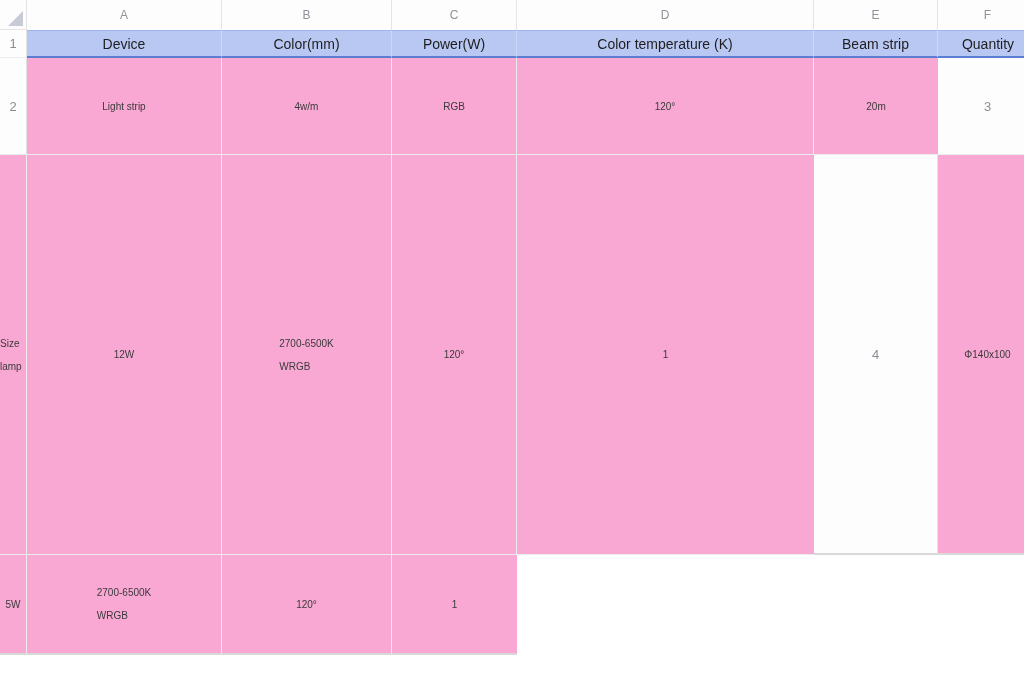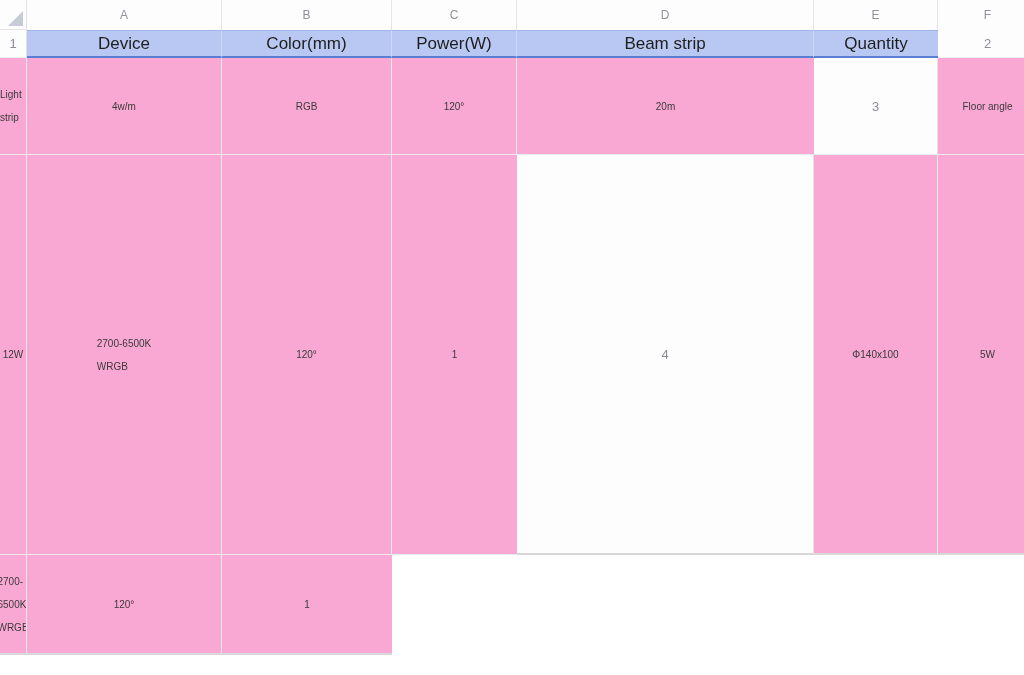--- a/index.html
+++ b/index.html
@@ -49,21 +49,21 @@
     font-size: 13px; color: #8a8d93;
   }
   .rowlabel.last { border-bottom: 2px solid #d8d8d8; }
   
   .hcell {
     background: #b9c8f2;
     border-top: 1px solid #9fb4e8;
     border-bottom: 2px solid #5b7ed2;
     border-right: 1px solid #ccd7f6;
     display: flex; align-items: center; justify-content: center;
-    font-size: 17px; color: #1e1e1e;
+    font-size: 14px; color: #1e1e1e;
   }
   .hcell.lastcol { border-right: none; }
   
   .cell {
     background: #f9a8d4;
     border-right: 1px solid #ebebeb;
     border-bottom: 1px solid #ebebeb;
     display: flex; align-items: center; justify-content: center;
     text-align: left;
     font-size: 10px; color: #3a3a3a;
@@ -87,32 +87,33 @@
     <div class="collabel">B</div>
     <div class="collabel">C</div>
     <div class="collabel">D</div>
     <div class="collabel">E</div>
     <div class="collabel">F</div>
 
     <div class="rowlabel">1</div>
     <div class="hcell">Device</div>
     <div class="hcell">Color(mm)</div>
     <div class="hcell">Power(W)</div>
+    <div class="hcell">Color temperature (K)</div>
     <div class="hcell">Beam strip</div>
     <div class="hcell lastcol">Quantity</div>
 
     <div class="rowlabel">2</div>
     <div class="cell">Light strip</div>
     <div class="cell">4w/m</div>
     <div class="cell">RGB</div>
     <div class="cell">120°</div>
     <div class="cell lastcol">20m</div>
 
     <div class="rowlabel">3</div>
-    <div class="cell">Floor angle</div>
+    <div class="cell">Size lamp</div>
     <div class="cell">12W</div>
     <div class="cell">2700-6500K
 WRGB</div>
     <div class="cell">120°</div>
     <div class="cell lastcol">1</div>
 
     <div class="rowlabel last">4</div>
     <div class="cell lastrow">Φ140x100</div>
     <div class="cell lastrow">5W</div>
     <div class="cell lastrow">2700-6500K

